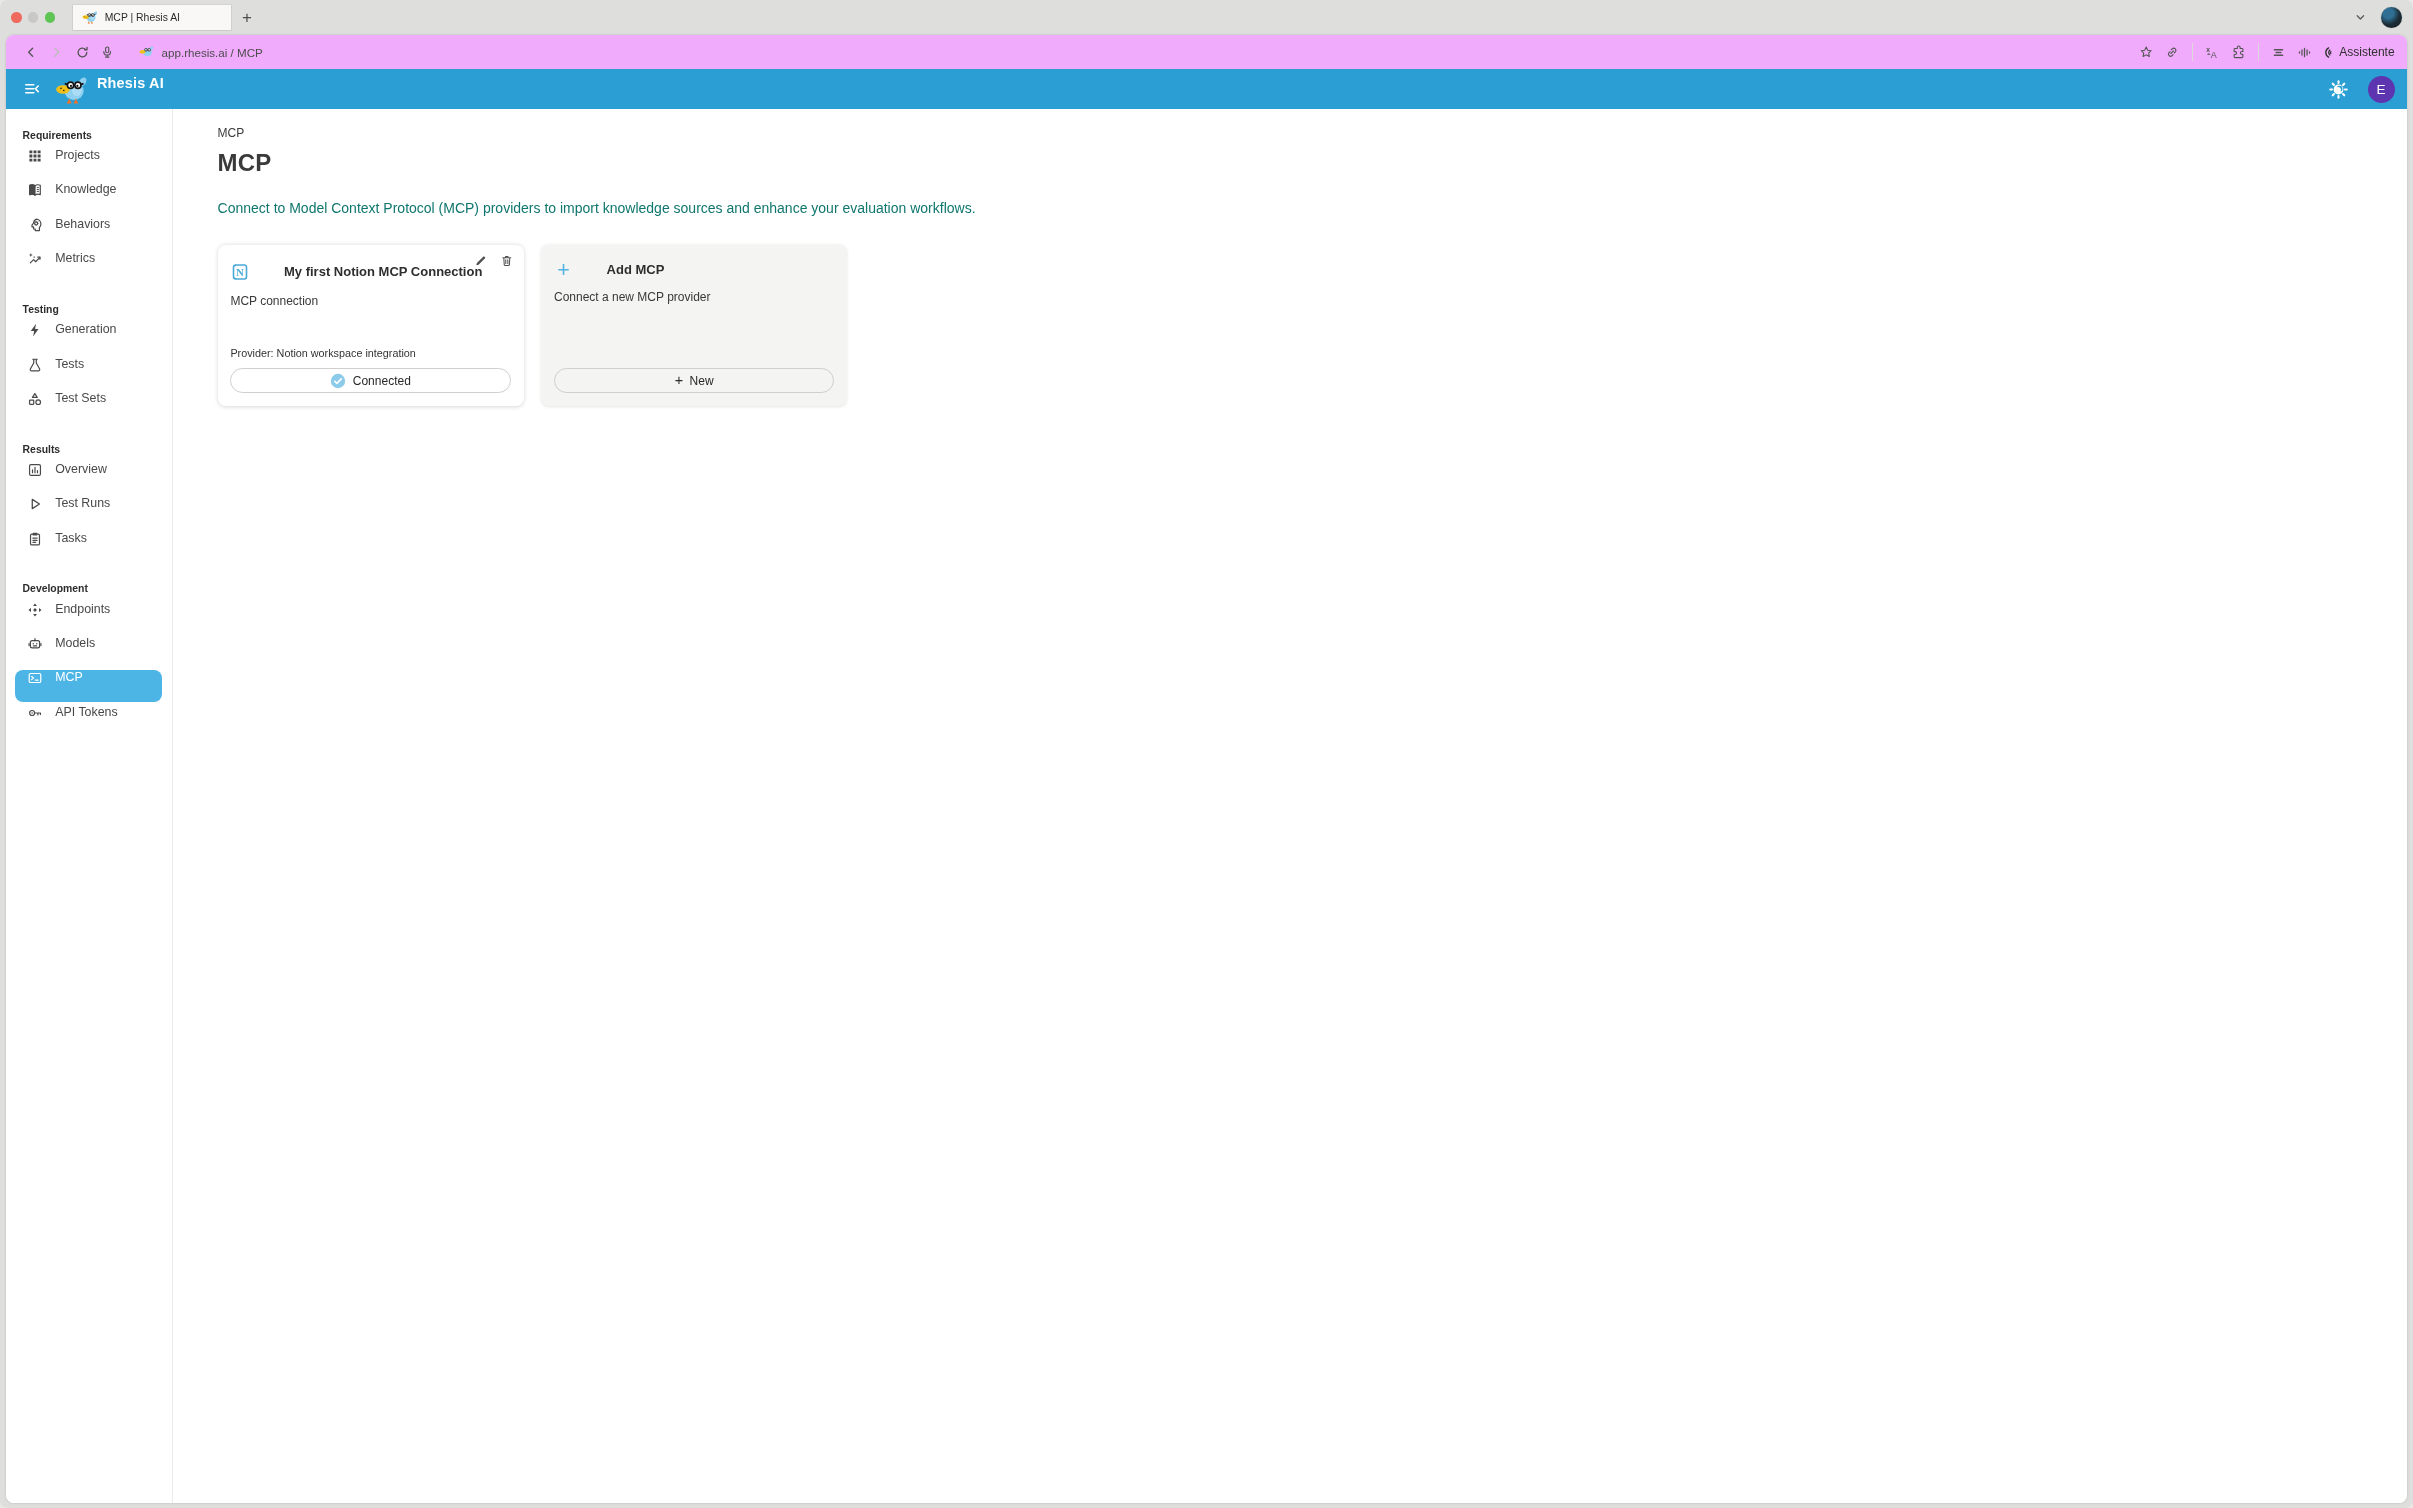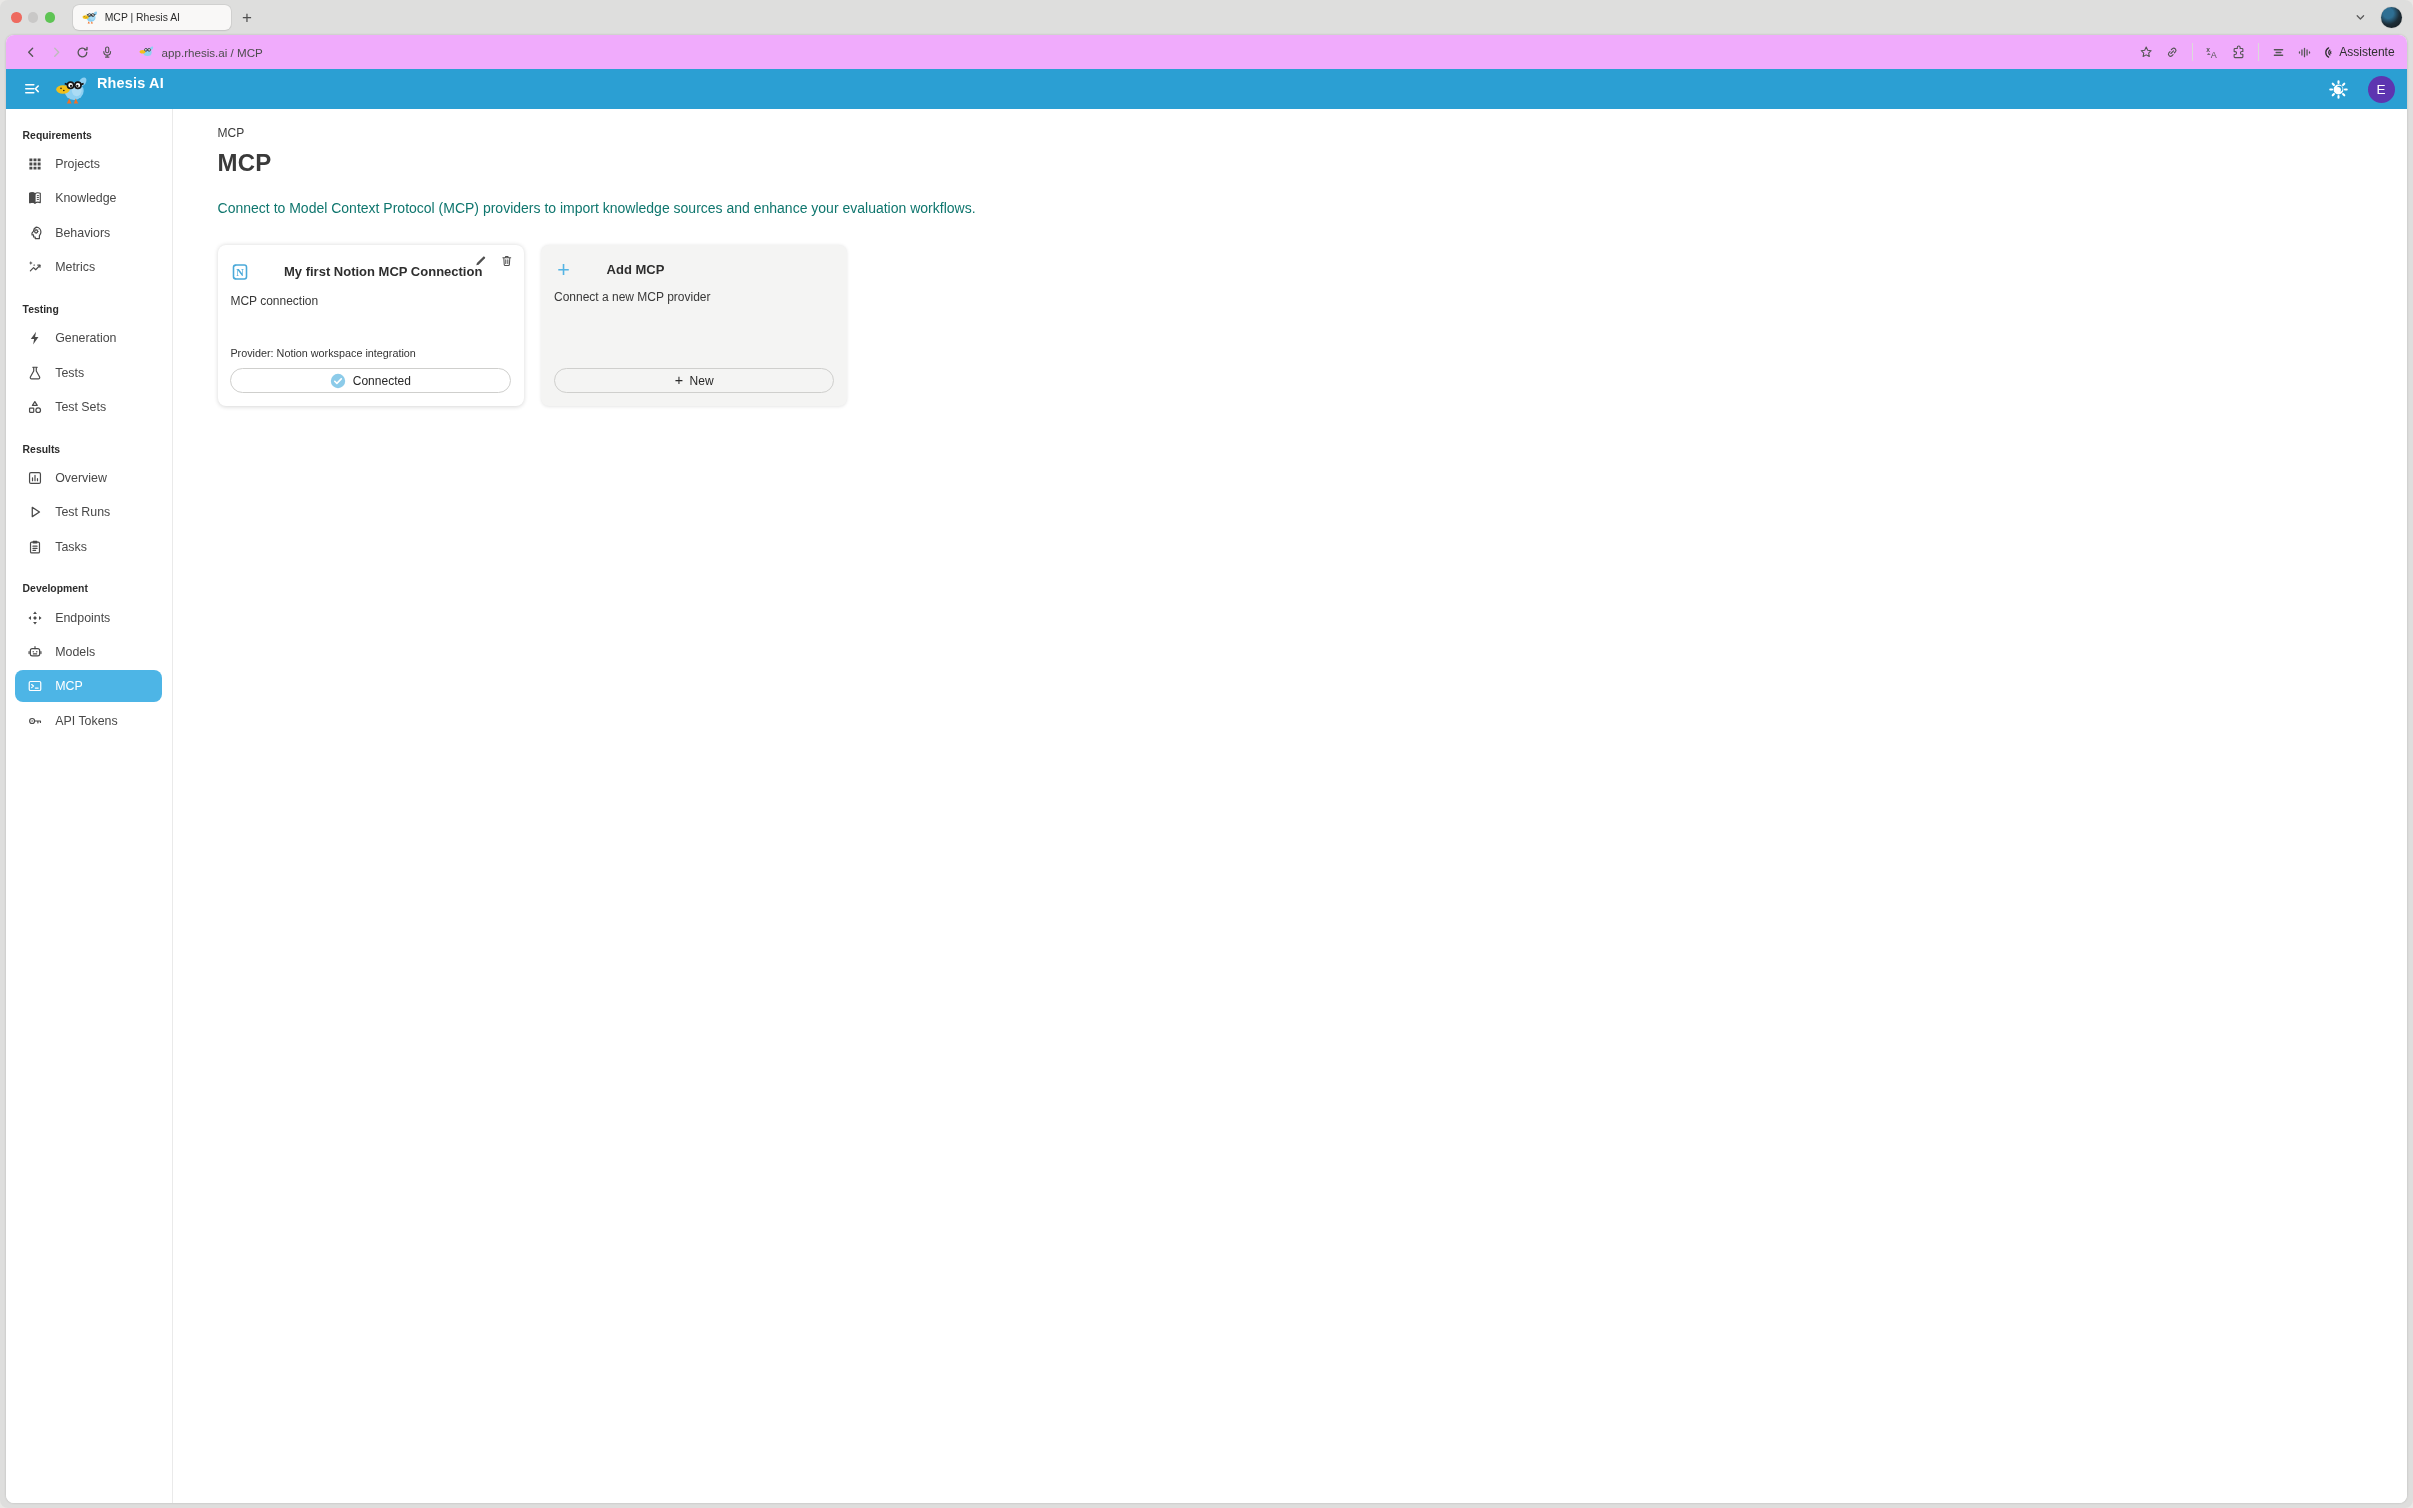--- a/index.html
+++ b/index.html
@@ -19,21 +19,21 @@
     overflow:hidden;
   }
   
   .tabstrip { height:35px; display:flex; align-items:center; padding:0 11.2px; flex:none; }
   .traffic { display:flex; gap:6.4px; margin-right:17.6px; }
   .tl { width:10.4px; height:10.4px; border-radius:50%; }
   .tl.red { background:#ee6a5f; }
   .tl.graytl { background:#c9c8c7; }
   .tl.green { background:#5ec454; }
   .tab {
-    width:158px; height:25px; background:#f9f8f7; border-radius:6px;
+    width:158px; height:25px; background:#f9f8f7; border-radius:0;
     display:flex; align-items:center; gap:6.4px; padding:0 9.6px;
     box-shadow:0 0 0 0.8px rgba(0,0,0,.06), 0 0.8px 1.6px rgba(0,0,0,.08);
   }
   .tab-title { font-size:10.4px; color:#2b2b2b; white-space:nowrap; overflow:hidden; }
   .newtab { margin-left:11.2px; font-size:17px; color:#4f4f4f; line-height:1; cursor:default; }
   .tabstrip-right { margin-left:auto; display:flex; align-items:center; gap:14.4px; }
   .tabchev { color:#5a5a5a; display:flex; }
   .profile-avatar {
     width:21px; height:21px; border-radius:50%;
     background:radial-gradient(circle at 35% 30%, #2e6f93 0 25%, #1d2e38 55%, #121417 100%);
@@ -69,21 +69,21 @@
   .user-avatar {
     width:27px; height:27px; border-radius:50%; background:var(--avatar_purple,#5d35b0);
     color:#fff; display:flex; align-items:center; justify-content:center; font-size:13.6px;
   }
   
   .app-body { flex:1; display:flex; min-height:0; background:#fff; }
   .sidebar { width:167px; flex:none; border-right:0.8px solid #eaeaea; padding-top:11.2px; overflow:hidden; }
   .section-label { font-size:10.4px; font-weight:700; color:#2d2d2d; padding:9.6px 17px 4.8px; }
   .section + .section { margin-top:11.2px; }
   .nav-item {
-    display:flex; align-items:center; gap:12px; height:32px;
+    display:flex; gap:12px; height:32px;
     margin:2.4px 9.6px; padding:0 12px; border-radius:8px;
     font-size:12.4px; color:#484848; cursor:default;
   }
   .nav-item .nicon { display:flex; color:#4a4a4a; flex:none; }
   .nav-item.active { background:var(--active_nav_blue,#4db5e6); color:#fff; }
   .nav-item.active .nicon { color:#fff; }
   
   .content { flex:1; padding:17px 32px 0 45px; min-width:0; }
   .breadcrumb { font-size:12px; color:#3b3b3b; }
   .page-title { font-size:24px; font-weight:700; color:#3a3a3a; margin:8.8px 0 0; letter-spacing:0.2px; }

